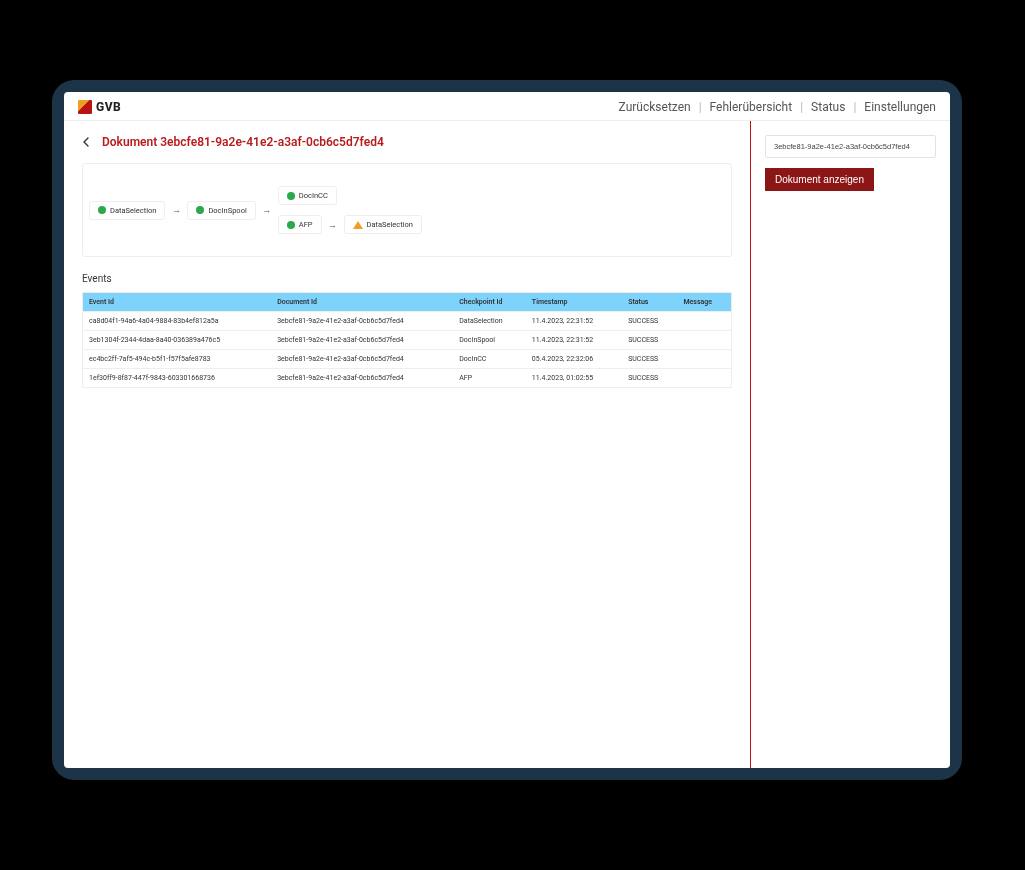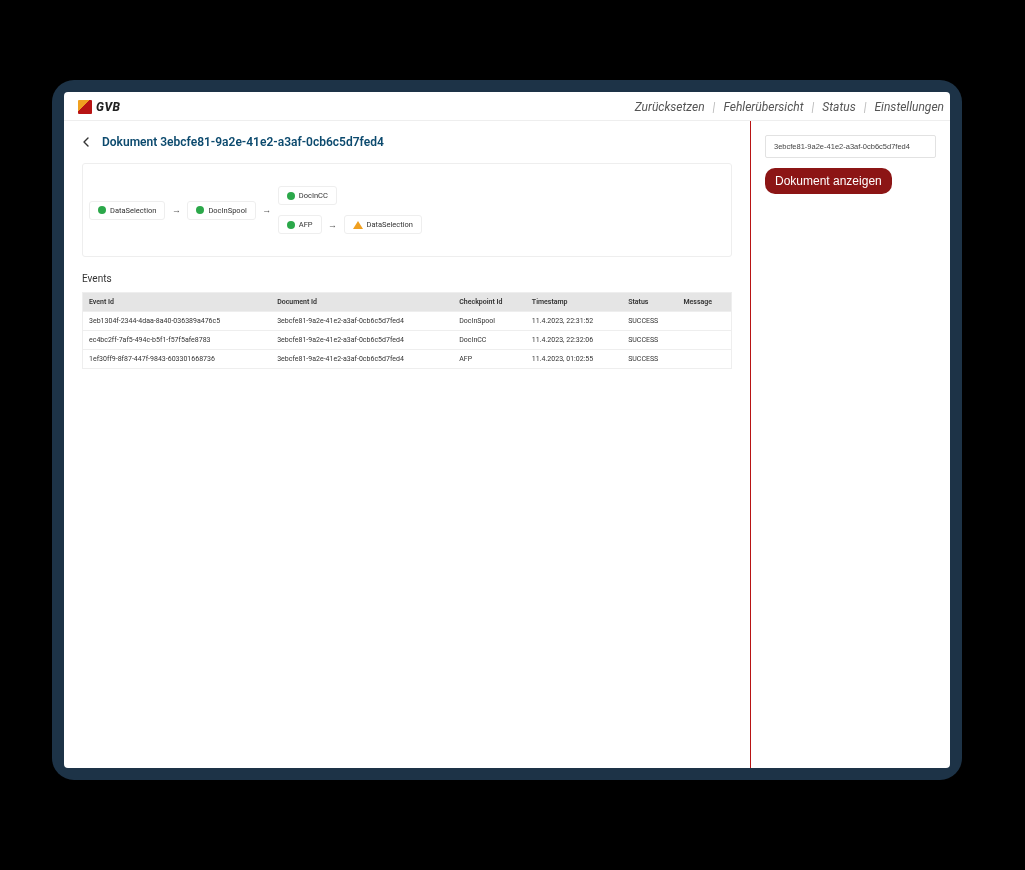--- a/index.html
+++ b/index.html
@@ -32,39 +32,38 @@
   overflow: hidden;
   display: flex;
   flex-direction: column;
   font-size: 8px;
   color: #333;
 }
 .topbar {
   display: flex;
   align-items: center;
   justify-content: space-between;
-  padding: 8px 6px 6px 14px;
+  padding: 8px 14px 6px 14px;
   border-bottom: 1px solid #eee;
-  font-style: italic;
 }
 .brand { display: flex; align-items: center; gap: 4px; }
 .brand-mark {
   width: 14px; height: 14px;
   background: linear-gradient(135deg, #f0a020 40%, #b81414 40%);
   border-radius: 1px;
 }
 .brand-text { font-size: 12px; font-weight: 800; letter-spacing: .5px; color: #222; }
 .top-links { display: flex; gap: 8px; font-size: 12px; color: #555; }
 .top-links span { cursor: pointer; }
 .top-links .sep { color: #bbb; }
 .content { flex: 1; display: flex; }
 .main { flex: 1; padding: 14px 18px; }
 .title-row { display: flex; align-items: center; gap: 10px; margin-bottom: 14px; }
 .back-icon { width: 10px; height: 10px; cursor: pointer; }
-.title-text { font-size: 12px; font-weight: 600; color: #0c4a6e; }
+.title-text { font-size: 12px; font-weight: 600; color: #b91c1c; }
 .section-label { font-size: 10px; color: #333; margin: 4px 0 8px 0; }
 .blueprint {
   border: 1px solid #eee;
   border-radius: 3px;
   padding: 22px 6px;
   margin-bottom: 16px;
 }
 .bp-row { display: flex; align-items: center; }
 .bp-col { display: flex; flex-direction: column; gap: 10px; }
 .bp-node {
@@ -79,35 +78,35 @@
   border-left: 5px solid transparent;
   border-right: 5px solid transparent;
   border-bottom: 8px solid #f0a020;
 }
 .bp-arrow { width: 22px; text-align: center; font-size: 9px; color: #555; }
 .events-table { width: 100%; border-collapse: collapse; border: 1px solid #eee; }
 .events-table th, .events-table td {
   text-align: left; padding: 5px 6px; font-size: 7px;
   border-bottom: 1px solid #eee;
 }
-.events-table thead th { background: #e5e5e5; font-weight: 600; color: #333; }
+.events-table thead th { background: #7dd3fc; font-weight: 600; color: #333; }
 .side {
   width: 200px;
   border-left: 1px solid #b81414;
   padding: 14px 14px;
 }
 .side-input {
   width: 100%; border: 1px solid #e2e2e2; border-radius: 2px;
   font-size: 7.5px; padding: 6px 8px; color: #444;
   margin-bottom: 10px;
 }
 .side-btn {
   background: #8c1515; color: #fff;
-  font-size: 12px; padding: 6px 10px;
-  border: none; border-radius: 10px; cursor: pointer;
+  font-size: 10px; padding: 6px 10px;
+  border: none; border-radius: 0; cursor: pointer;
 }
 </style>
 </head>
 <body>
 
 <div class="frame">
   <div class="screen">
 
     <div class="topbar">
       <div class="brand">
@@ -182,32 +181,40 @@
               <th>Event Id</th>
               <th>Document Id</th>
               <th>Checkpoint Id</th>
               <th>Timestamp</th>
               <th>Status</th>
               <th>Message</th>
             </tr>
           </thead>
           <tbody>
             <tr>
+              <td>ca8d04f1-94a6-4a04-9884-83b4ef812a5a</td>
+              <td>3ebcfe81-9a2e-41e2-a3af-0cb6c5d7fed4</td>
+              <td>DataSelection</td>
+              <td>11.4.2023, 22:31:52</td>
+              <td>SUCCESS</td>
+              <td></td>
+            </tr>
+            <tr>
               <td>3eb1304f-2344-4daa-8a40-036389a476c5</td>
               <td>3ebcfe81-9a2e-41e2-a3af-0cb6c5d7fed4</td>
               <td>DocInSpool</td>
               <td>11.4.2023, 22:31:52</td>
               <td>SUCCESS</td>
               <td></td>
             </tr>
             <tr>
               <td>ec4bc2ff-7af5-494c-b5f1-f57f5afe8783</td>
               <td>3ebcfe81-9a2e-41e2-a3af-0cb6c5d7fed4</td>
               <td>DocInCC</td>
-              <td>11.4.2023, 22:32:06</td>
+              <td>05.4.2023, 22:32:06</td>
               <td>SUCCESS</td>
               <td></td>
             </tr>
             <tr>
               <td>1ef30ff9-8f87-447f-9843-603301668736</td>
               <td>3ebcfe81-9a2e-41e2-a3af-0cb6c5d7fed4</td>
               <td>AFP</td>
               <td>11.4.2023, 01:02:55</td>
               <td>SUCCESS</td>
               <td></td>

